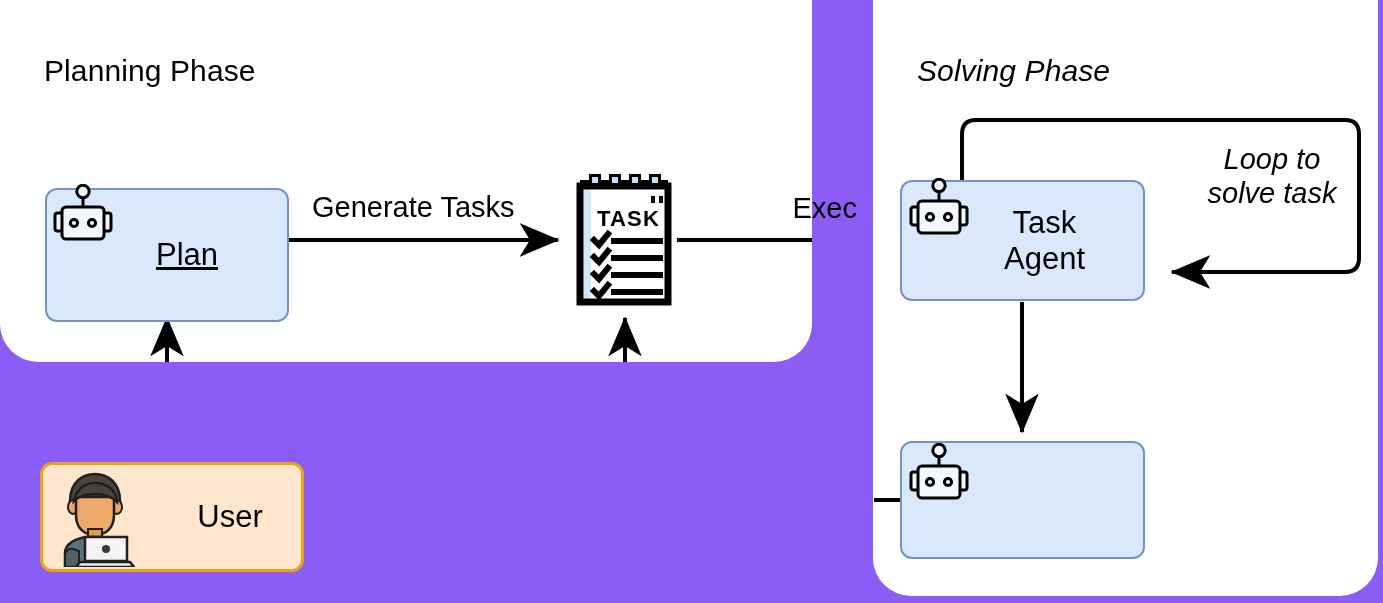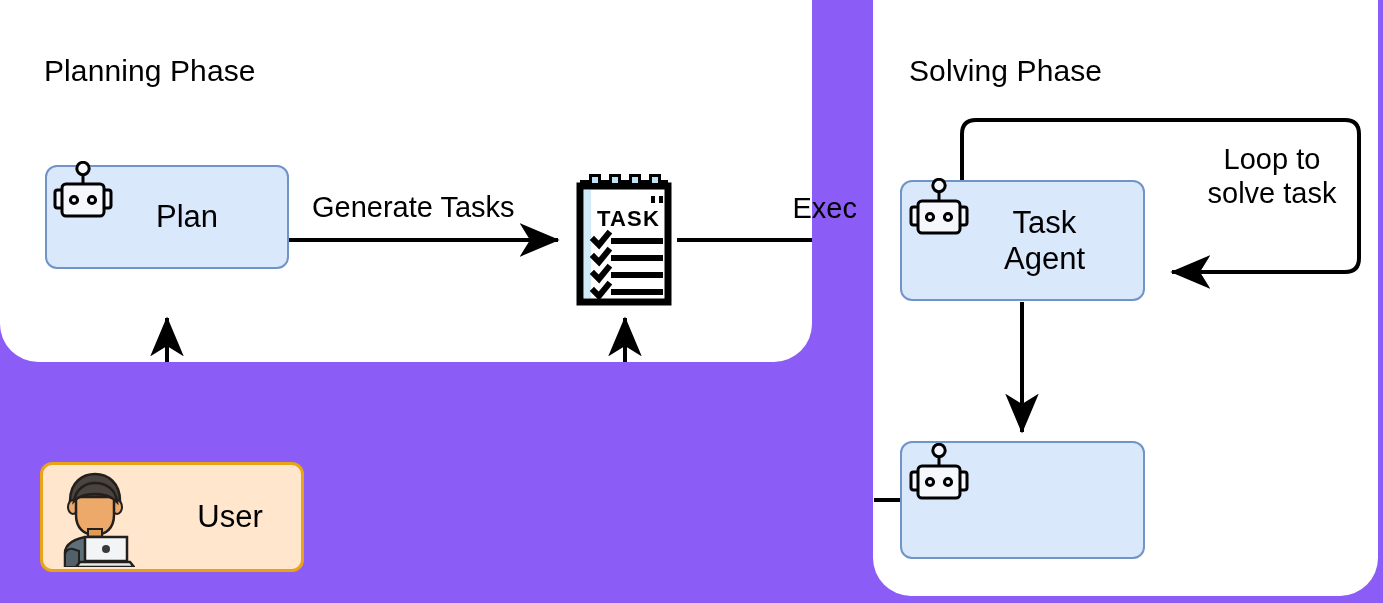--- a/index.html
+++ b/index.html
@@ -28,21 +28,21 @@
 
   .phase-title {
     position: absolute;
     color: #000000;
     font-size: 30px;
     line-height: 34px;
     white-space: nowrap;
     letter-spacing: 0.1px;
   }
   #planning-title { left: 44px; top: 94px; }
-  #solving-title  { left: 36px; top: 94px; }
+  #solving-title  { left: 44px; top: 94px; font-style: italic; }
 
   
   .node {
     position: absolute;
     box-sizing: border-box;
     border-radius: 12px;
     display: flex;
     align-items: center;
     justify-content: center;
   }
@@ -58,21 +58,21 @@
   .node-label {
     color: #000000;
     font-size: 31px;
     line-height: 36px;
     text-align: center;
     white-space: pre-line;
     position: relative;
     z-index: 2;
   }
 
-  #plan-node       { left: 45px;  top: 165px; width: 244px; height: 104px; }
+  #plan-node       { left: 45px;  top: 188px; width: 244px; height: 134px; text-decoration: underline; }
   #task-agent-node { left: 900px; top: 180px; width: 245px; height: 121px; }
   #replan-node     { left: 900px; top: 441px; width: 245px; height: 118px; }
   #user-node       { left: 40px;  top: 462px; width: 264px; height: 110px; }
 
   
   .robot-icon {
     position: absolute;
     left: 3px;
     top: -6px;
     width: 66px;
@@ -120,21 +120,21 @@
     position: absolute;
     color: #000000;
     font-size: 29px;
     line-height: 34px;
     white-space: pre-line;
     text-align: center;
     z-index: 4;
   }
   #generate-tasks-label { left: 312px; top: 190px; }
   #exec-label           { left: 761px; top: 191px; width: 96px; overflow: hidden; text-align: right; }
-  #loop-label           { left: 1172px; top: 142px; width: 200px; }
+  #loop-label           { left: 1172px; top: 142px; width: 200px; font-style: italic; }
 </style>
 </head>
 <body>
 
 <div id="canvas">
 
   <div class="phase-panel" id="planning-panel">
     <div class="phase-title" id="planning-title">Planning Phase</div>
   </div>
 

